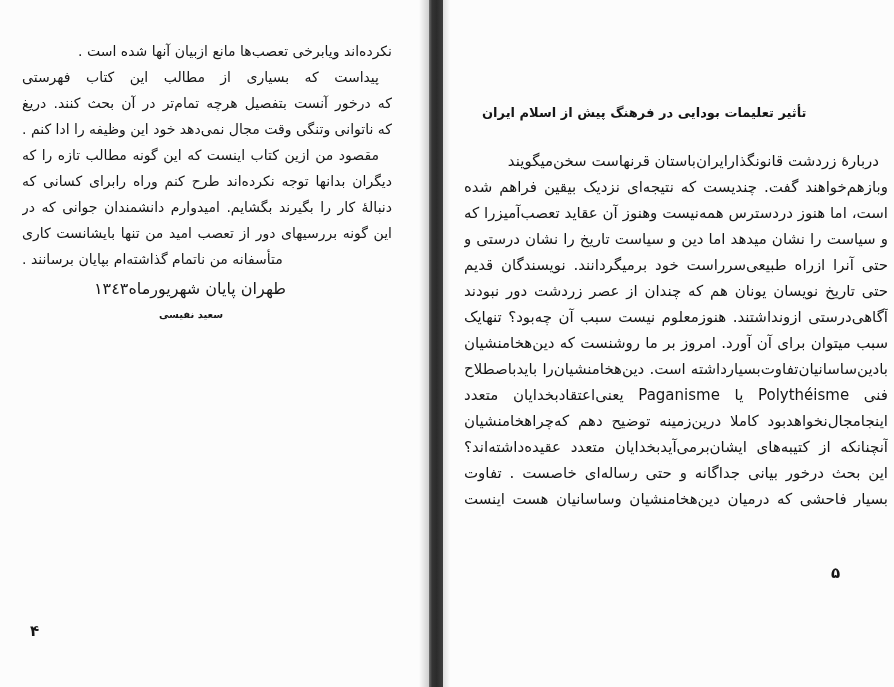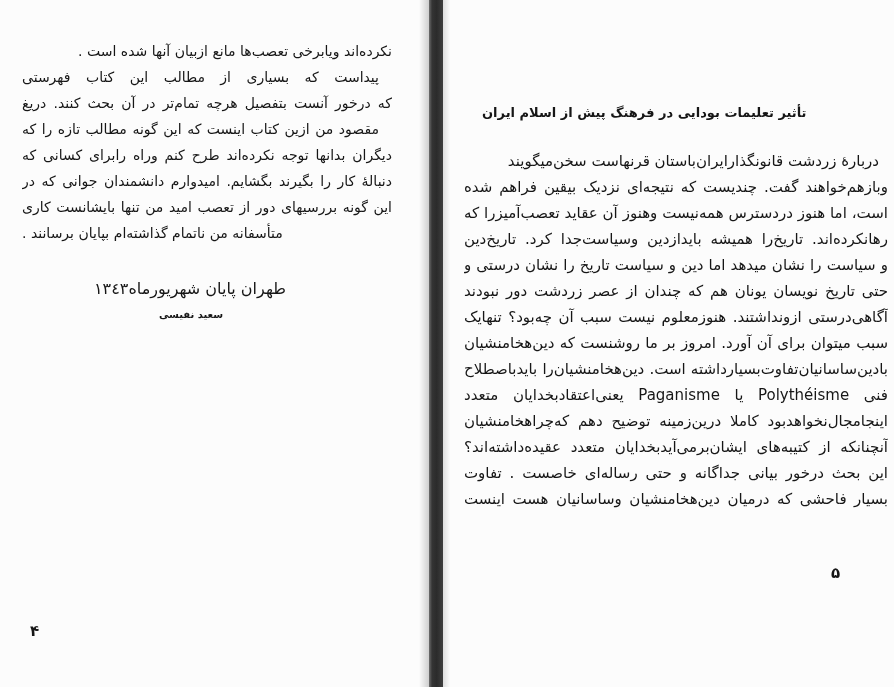--- a/index.html
+++ b/index.html
@@ -81,41 +81,42 @@
 </head>
 <body>
 
 <div class="spread">
 
   <div class="page left-page">
     <div class="text-block" id="left-lines">
         <div class="tline start-ragged">نکرده‌اند ویابرخی تعصب‌ها مانع ازبیان آنها شده است .</div>
         <div class="tline indent">پیداست که بسیاری از مطالب این کتاب فهرستی ازموضوعیست</div>
         <div class="tline">که درخور آنست بتفصیل هرچه تمام‌تر در آن بحث کنند. دریغ دارم</div>
+        <div class="tline">که ناتوانی وتنگی وقت مجال نمی‌دهد خود این وظیفه را ادا کنم .</div>
         <div class="tline indent">مقصود من ازین کتاب اینست که این گونه مطالب تازه را که</div>
         <div class="tline">دیگران بدانها توجه نکرده‌اند طرح کنم وراه رابرای کسانی که باید</div>
         <div class="tline">دنبالهٔ کار را بگیرند بگشایم. امیدوارم دانشمندان جوانی که در زمینهٔ</div>
         <div class="tline">این گونه بررسیهای دور از تعصب امید من تنها بایشانست کاری را که</div>
         <div class="tline end-left">متأسفانه من ناتمام گذاشته‌ام بپایان برسانند .</div>
       </div>
     <div class="date-line">طهران پایان شهریورماه۱۳٤۳</div>
     <div class="signature">سعید نفیسی</div>
     <div class="page-num pn-left">۴</div>
   </div>
 
   <div class="gutter"></div>
 
   <div class="page right-page">
     <h1 class="chapter-title">تأثیر تعلیمات بودایی در فرهنگ پیش از اسلام ایران</h1>
     <div class="text-block" id="right-lines">
         <div class="tline start-ragged indent-sm">دربارهٔ زردشت قانونگذارایران‌باستان قرنهاست سخن‌میگویند</div>
         <div class="tline">وبازهم‌خواهند گفت. چندیست که نتیجه‌ای نزدیک بیقین فراهم شده</div>
         <div class="tline">است، اما هنوز دردسترس همه‌نیست وهنوز آن عقاید تعصب‌آمیزرا که</div>
-        <div class="tline">رهانکرده‌اند. تاریخ‌را همیشه بایدازدین وسیاست‌جدا کرد. تاریخ‌دین</div>
         <div class="tline">و سیاست را نشان میدهد اما دین و سیاست تاریخ را نشان درستی و</div>
+        <div class="tline">حتی آنرا ازراه طبیعی‌سرراست خود برمیگردانند. نویسندگان قدیم</div>
         <div class="tline">حتی تاریخ نویسان یونان هم که چندان از عصر زردشت دور نبودند</div>
         <div class="tline">آگاهی‌درستی ازونداشتند. هنوزمعلوم نیست سبب آن چه‌بود؟ تنهایک</div>
         <div class="tline">سبب میتوان برای آن آورد. امروز بر ما روشنست که دین‌هخامنشیان</div>
         <div class="tline">بادین‌ساسانیان‌تفاوت‌بسیارداشته است. دین‌هخامنشیان‌را بایدباصطلاح</div>
         <div class="tline">فنی Polythéisme یا Paganisme یعنی‌اعتقادبخدایان متعدد دانست.</div>
         <div class="tline">اینجامجال‌نخواهدبود کاملا درین‌زمینه توضیح دهم که‌چراهخامنشیان</div>
         <div class="tline">آنچنانکه از کتیبه‌های ایشان‌برمی‌آیدبخدایان متعدد عقیده‌داشته‌اند؟</div>
         <div class="tline">این بحث درخور بیانی جداگانه و حتی رساله‌ای خاصست . تفاوت</div>
         <div class="tline">بسیار فاحشی که درمیان دین‌هخامنشیان وساسانیان هست اینست که</div>
       </div>

